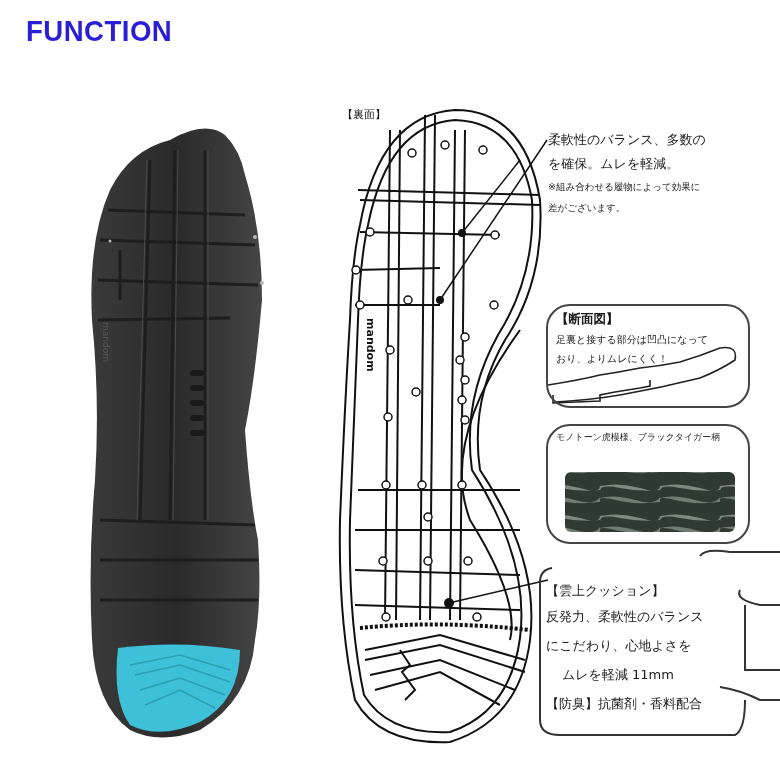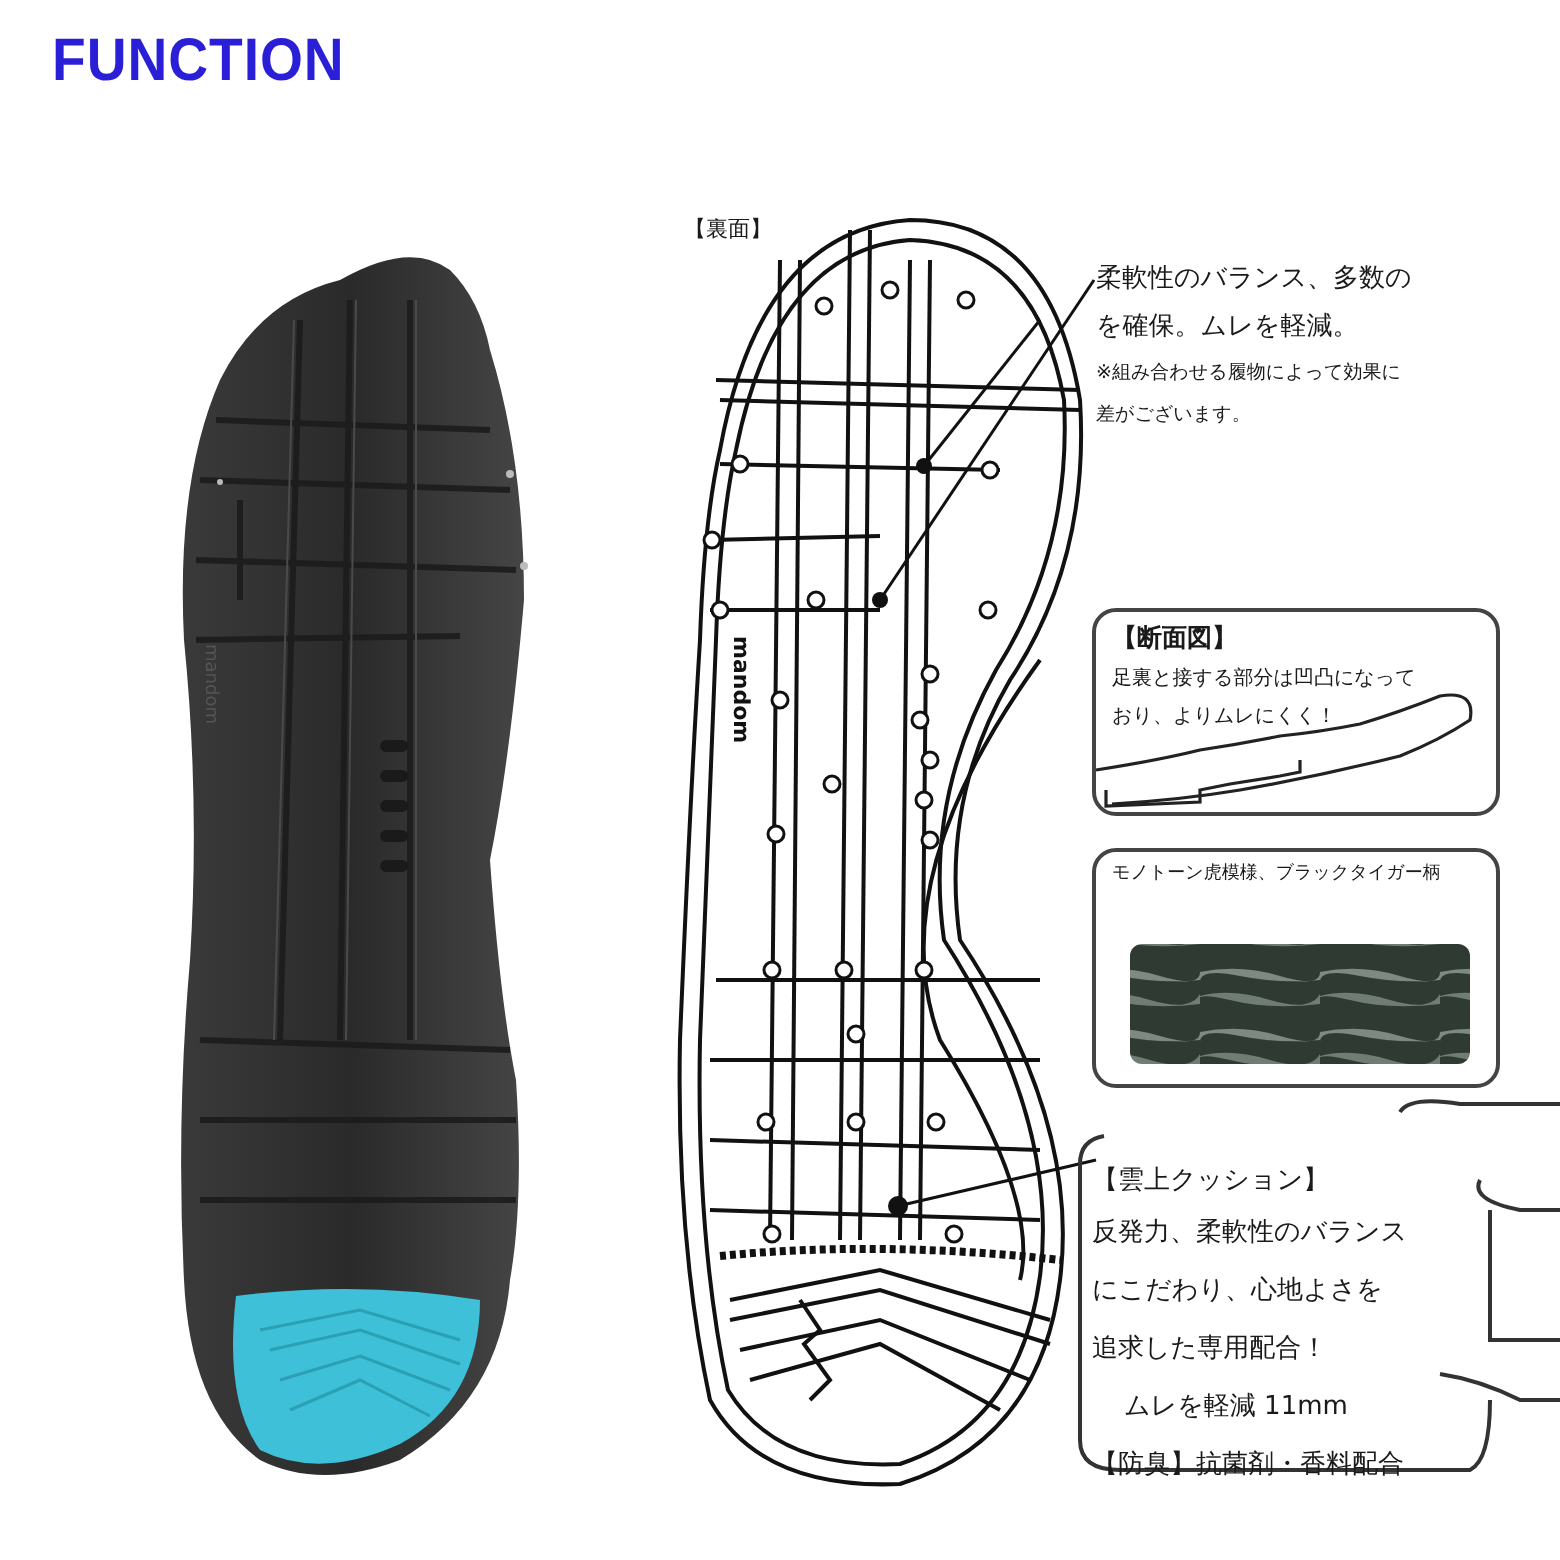--- a/index.html
+++ b/index.html
@@ -2,21 +2,21 @@
 <html><head>
 <meta charset="utf-8">
 <style>
   html, body { margin:0; padding:0; background:#ffffff; }
   body { width:780px; height:780px; position:relative; overflow:hidden; font-family:"DejaVu Sans", sans-serif; color:#1a1a1a; }
   .abs { position:absolute; }
   .title { left:26px; top:14px; font-family:"Liberation Sans", sans-serif; font-weight:bold; font-size:30px; color:#2a1fd6; letter-spacing:0.5px; transform:scaleX(0.92); transform-origin:left; }
   .label-ura { left:342px; top:107px; font-size:11px; }
   .callout-text { font-size:13px; line-height:24px; }
   .note { font-size:9.5px; line-height:21px; }
-  .panel { border:2px solid #444; border-radius:12px; background:#fff; }
+  .panel { border:2px solid #444; border-radius:24px; background:#fff; }
   .panel-h { font-size:12.5px; font-weight:bold; }
   .panel-t { font-size:10px; line-height:23px; }
   .cushion { font-size:13px; line-height:29px; }
   svg { position:absolute; left:0; top:0; }
 </style>
 </head>
 <body>
 
 <div class="abs title">FUNCTION</div>
 
@@ -183,16 +183,15 @@
 </div>
 
 <div class="abs panel" style="left:546px;top:424px;width:200px;height:116px;background:transparent;">
   <div class="panel-t" style="margin-left:8px;font-size:9px;">モノトーン虎模様、ブラックタイガー柄</div>
 </div>
 
 <div class="abs" style="left:546px;top:580px;width:200px;">
   <div class="cushion" style="line-height:22px;">【雲上クッション】</div>
   <div class="cushion">反発力、柔軟性のバランス</div>
   <div class="cushion">にこだわり、心地よさを</div>
-  <div class="cushion">追求した専用配合！</div>
   <div class="cushion" style="padding-left:16px;">ムレを軽減 11mm</div>
   <div class="cushion">【防臭】抗菌剤・香料配合</div>
 </div>
 
 </body></html>

